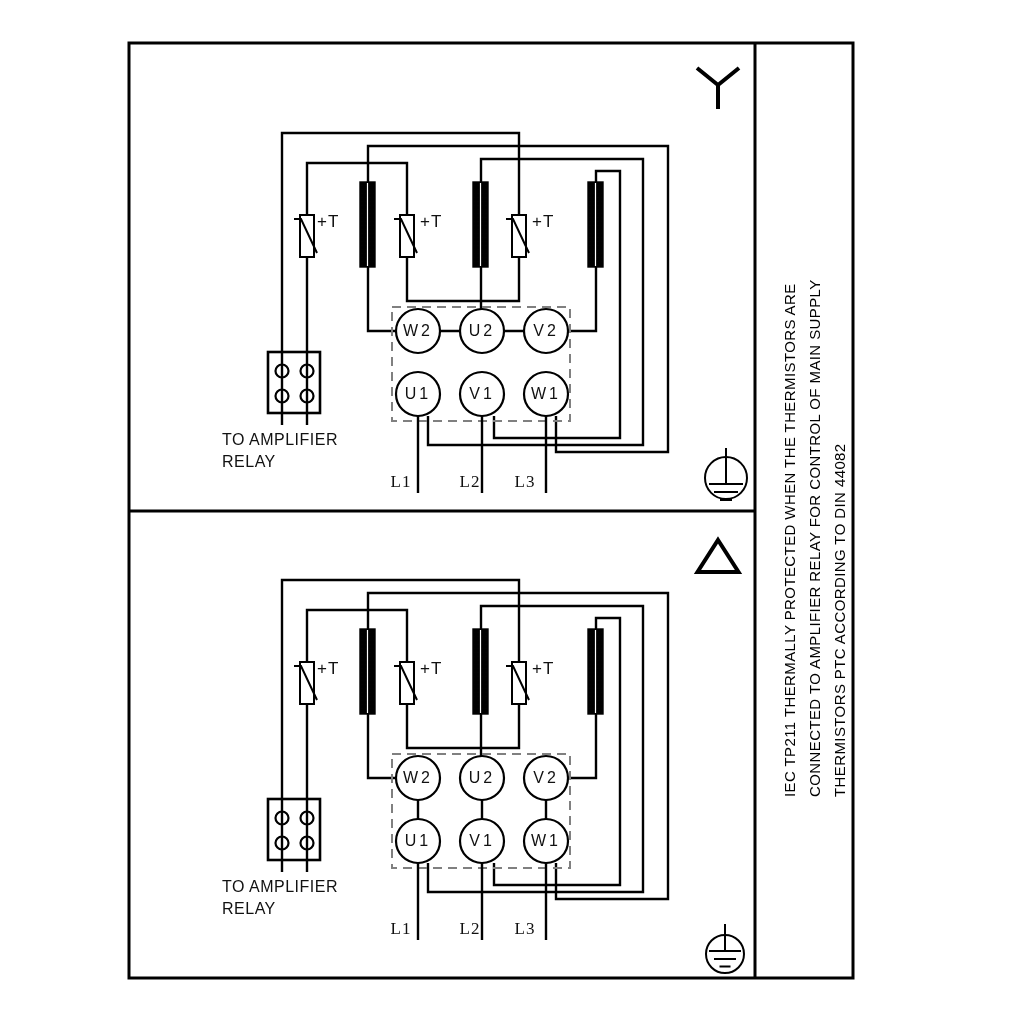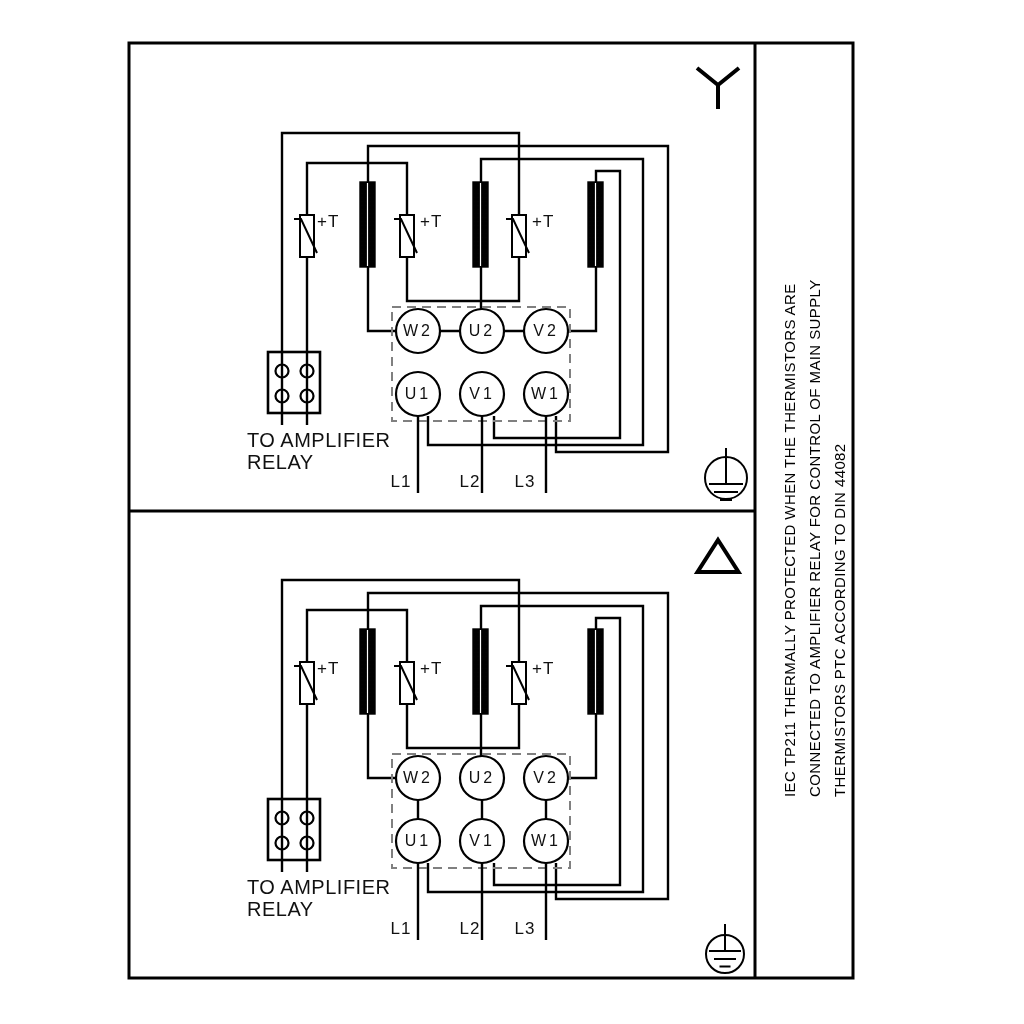--- a/index.html
+++ b/index.html
@@ -2,22 +2,22 @@
 <html><head>
 <meta charset="utf-8">
 <style>
   html,body{margin:0;padding:0;background:#fff;}
   .stage{position:relative;width:1024px;height:1024px;background:#ffffff;
          font-family:"Liberation Sans", sans-serif;color:#000;overflow:hidden;}
   svg.wires{position:absolute;left:0;top:0;}
   .lbl{position:absolute;white-space:nowrap;color:#111;}
   .term-lbl{width:48px;text-align:center;font-size:16px;letter-spacing:3px;line-height:22px;}
   .plus-t{font-size:17px;line-height:18px;letter-spacing:1px;}
-  .supply-lbl{width:32px;text-align:center;font-size:17px;line-height:18px;letter-spacing:1px;}
-  .relay-note{font-size:20px;line-height:18px;letter-spacing:0.5px;margin-left:25px;}
+  .supply-lbl{width:32px;text-align:center;font-size:17px;line-height:18px;letter-spacing:1px;font-family:Liberation Serif, serif;}
+  .relay-note{font-size:16px;line-height:18px;letter-spacing:0.5px;}
   .note-col{position:absolute;left:777px;top:797px;width:420px;
             transform:rotate(-90deg);transform-origin:0 0;}
   .note-line{font-size:15px;line-height:25px;letter-spacing:0.4px;white-space:nowrap;}
 </style>
 </head>
 <body>
 
 <div class="stage">
 
 <svg class="wires" width="1024" height="1024" viewBox="0 0 1024 1024" fill="none" stroke="#000" stroke-width="2.4" stroke-linecap="butt">

